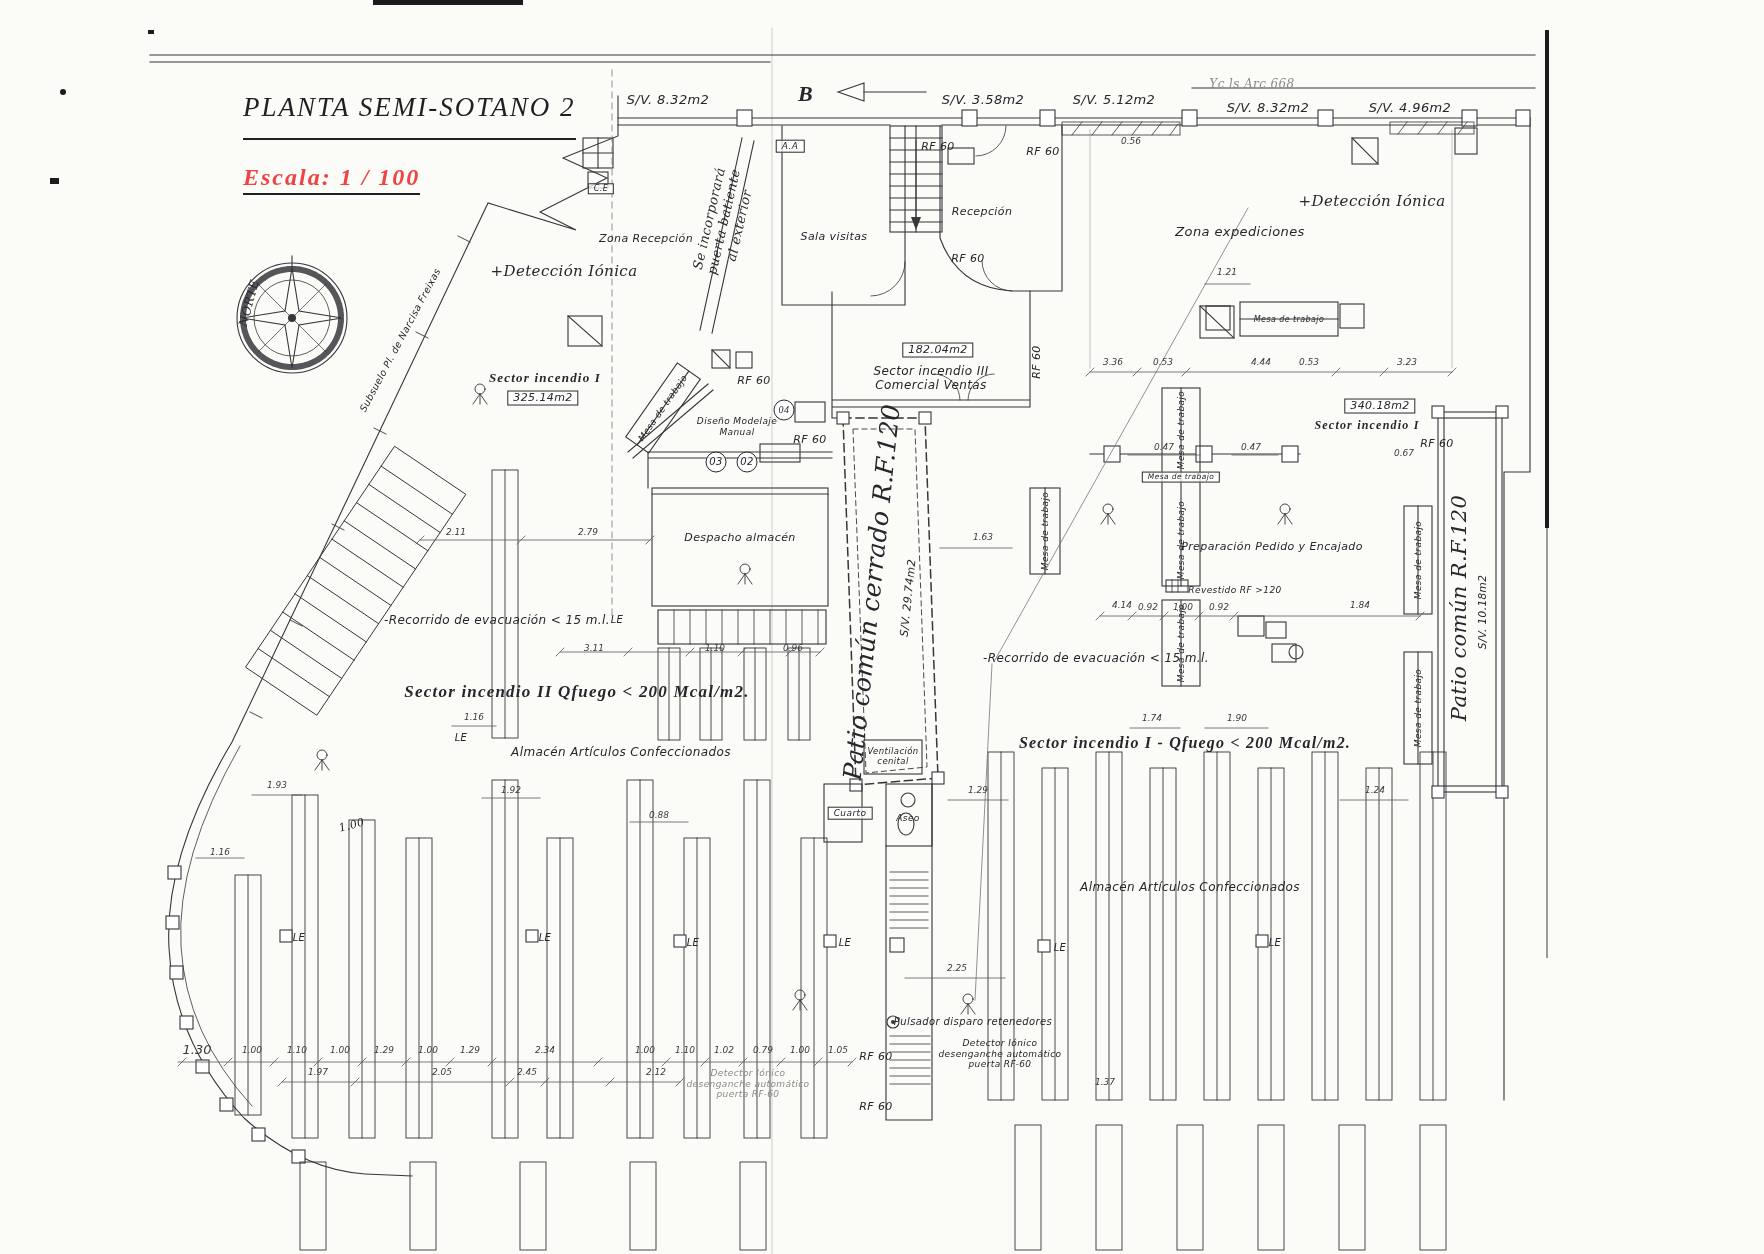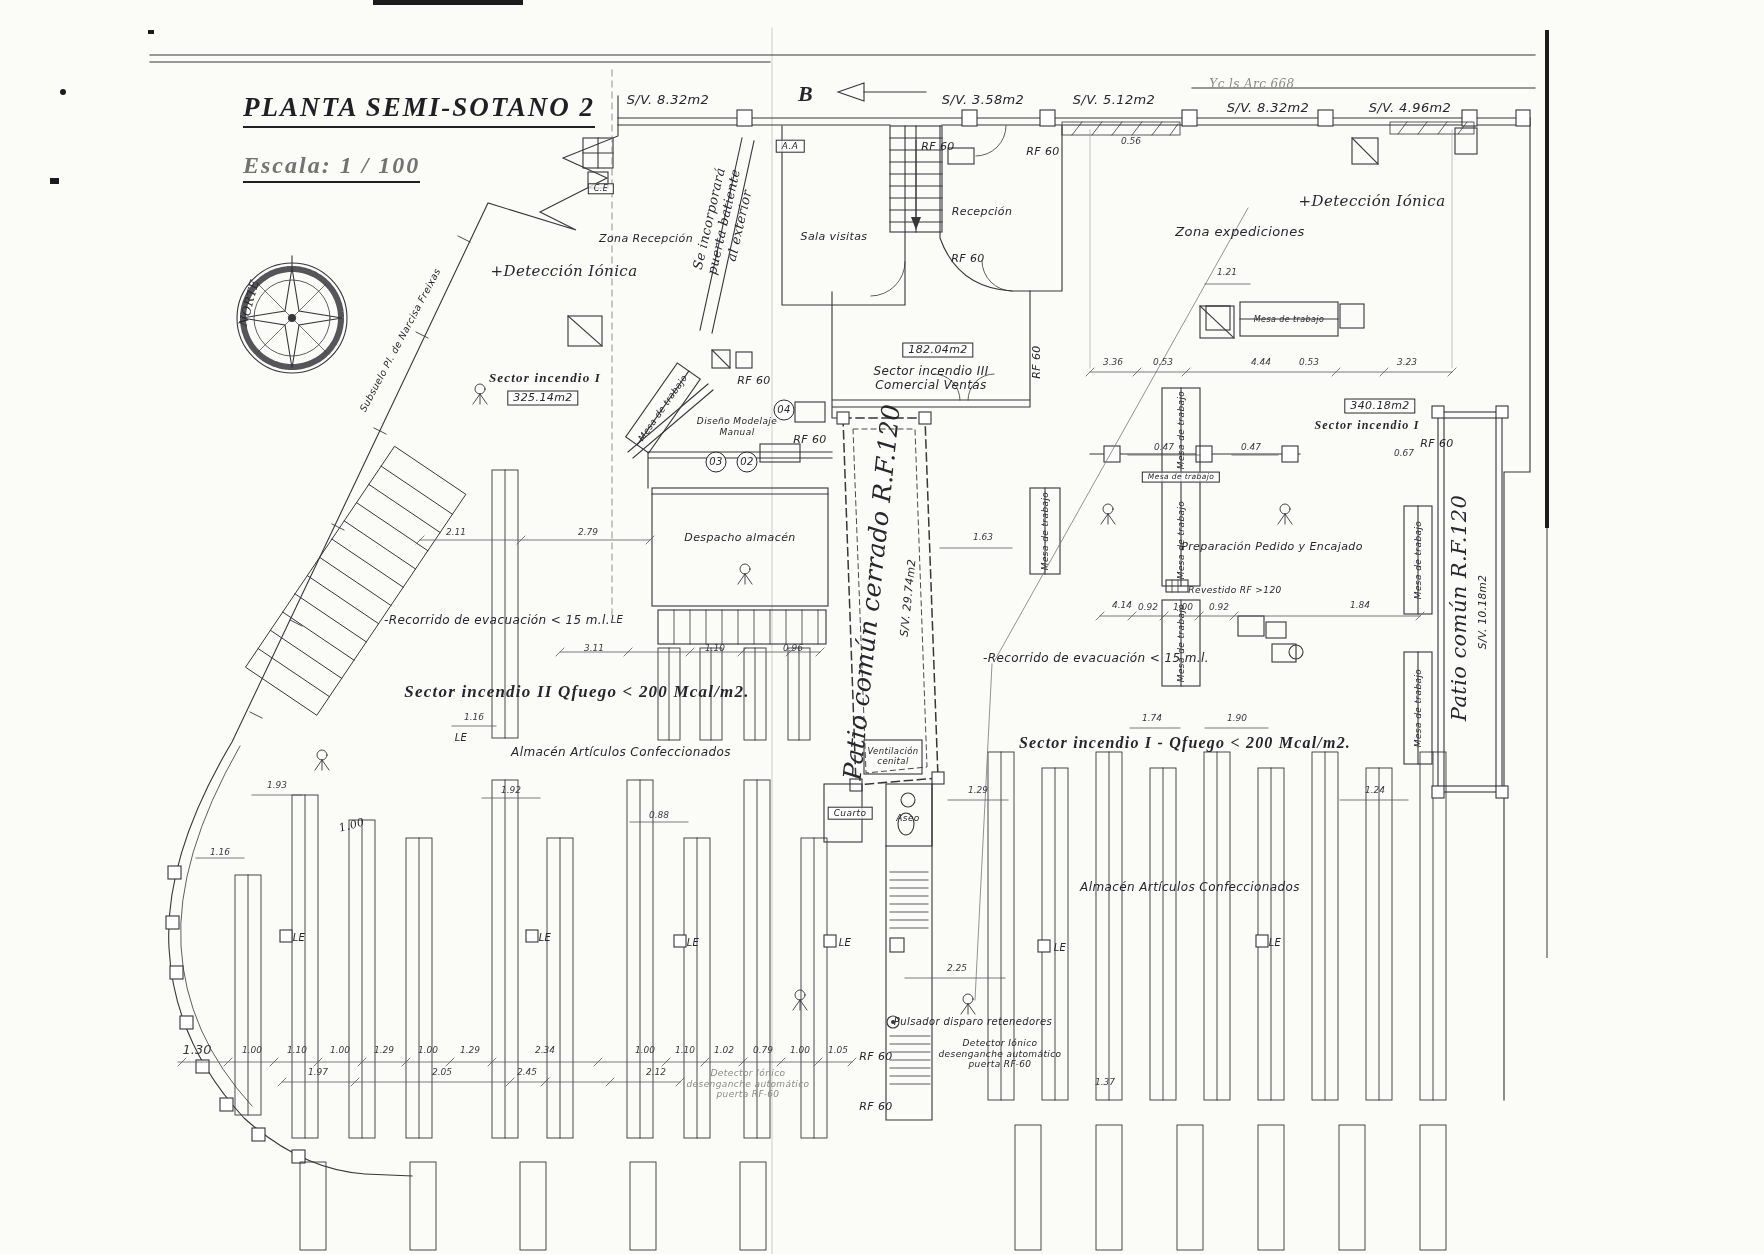--- a/index.html
+++ b/index.html
@@ -1,23 +1,23 @@
 <!DOCTYPE html>
 <html><head>
 <meta charset="utf-8">
 <style>
   html,body{margin:0;padding:0;background:#dededa;}
   .page{position:relative;width:1764px;height:1254px;background:#fbfbf8;overflow:hidden;
         font-family:"DejaVu Sans",sans-serif;color:#2b2b30;}
   svg{position:absolute;left:0;top:0;}
   .titleblock{position:absolute;left:243px;top:92px;z-index:5;}
-  .title{display:inline-block;font-family:"Liberation Serif",serif;font-style:italic;font-weight:bold;
-         font-size:27px;letter-spacing:2px;color:#1f1f24;border-bottom:2px solid #1f1f24;padding-bottom:3px;}
+  .title{display:inline-block;font-family:"Liberation Serif",serif;font-style:italic;font-weight:normal;
+         font-size:27px;letter-spacing:2px;color:#1f1f24;border-bottom:2px solid #1f1f24;padding-bottom:15px;}
   .scale{display:inline-block;margin-top:24px;font-family:"Liberation Serif",serif;font-style:italic;font-weight:bold;
-         font-size:24px;letter-spacing:2px;color:#737373;border-bottom:2px solid #1f1f24;padding-bottom:2px;}
+         font-size:24px;letter-spacing:2px;color:#ef4444;border-bottom:2px solid #1f1f24;padding-bottom:2px;}
   .labels{position:absolute;inset:0;z-index:4;}
   .lbl{position:absolute;transform:translate(-50%,-50%);white-space:pre-line;text-align:center;
        line-height:1.18;font-style:italic;letter-spacing:.4px;color:#26262c;}
   .lbl.serif{font-family:"Liberation Serif",serif;font-weight:bold;letter-spacing:1.2px;}
   .lbl.hand{font-family:"DejaVu Serif",serif;}
   .lbl.dim{font-style:italic;letter-spacing:0;color:#3a3a40;}
   .lbl.boxed{border:1px solid #2a2a2e;padding:0 5px;background:rgba(255,255,255,.75);}
   .lbl.circled{border:1.3px solid #2a2a2e;border-radius:50%;width:19px;height:19px;line-height:17px;
                padding:0;background:rgba(255,255,255,.8);}
   .lbl.faint{color:#8a8a88;}
@@ -376,21 +376,21 @@
       <div class="lbl dim" style="left: 1261px; top: 362px; font-size: 9px; transform: translate(-50%, -50%) rotate(0deg);">4.44</div>
       <div class="lbl dim" style="left: 1309px; top: 362px; font-size: 9px; transform: translate(-50%, -50%) rotate(0deg);">0.53</div>
       <div class="lbl dim" style="left: 1407px; top: 362px; font-size: 9px; transform: translate(-50%, -50%) rotate(0deg);">3.23</div>
       <div class="lbl boxed" style="left: 1380px; top: 406px; font-size: 11px; transform: translate(-50%, -50%) rotate(0deg);">340.18m2</div>
       <div class="lbl serif" style="left: 1367px; top: 425px; font-size: 12px; transform: translate(-50%, -50%) rotate(0deg);">Sector incendio I</div>
       <div class="lbl " style="left: 1437px; top: 444px; font-size: 11px; transform: translate(-50%, -50%) rotate(0deg);">RF 60</div>
       <div class="lbl dim" style="left: 1404px; top: 453px; font-size: 9px; transform: translate(-50%, -50%) rotate(0deg);">0.67</div>
       <div class="lbl " style="left: 663px; top: 408px; font-size: 9px; transform: translate(-50%, -50%) rotate(-55deg);">Mesa de trabajo</div>
       <div class="lbl " style="left: 737px; top: 427px; font-size: 9px; transform: translate(-50%, -50%) rotate(0deg);">Diseño Modelaje
 Manual</div>
-      <div class="lbl circled" style="left: 784px; top: 410px; font-size: 10px; transform: translate(-50%, -50%) rotate(0deg);">04</div>
+      <div class="lbl circled" style="left: 784px; top: 410px; font-size: 10px; transform: translate(-50%, -50%) rotate(0deg); font-family: Liberation Serif, serif;">04</div>
       <div class="lbl " style="left: 810px; top: 440px; font-size: 11px; transform: translate(-50%, -50%) rotate(0deg);">RF 60</div>
       <div class="lbl circled" style="left: 716px; top: 462px; font-size: 10px; transform: translate(-50%, -50%) rotate(0deg);">03</div>
       <div class="lbl circled" style="left: 747px; top: 462px; font-size: 10px; transform: translate(-50%, -50%) rotate(0deg);">02</div>
       <div class="lbl " style="left: 1181px; top: 430px; font-size: 9px; transform: translate(-50%, -50%) rotate(-90deg);">Mesa de trabajo</div>
       <div class="lbl dim" style="left: 1164px; top: 447px; font-size: 9px; transform: translate(-50%, -50%) rotate(0deg);">0.47</div>
       <div class="lbl dim" style="left: 1251px; top: 447px; font-size: 9px; transform: translate(-50%, -50%) rotate(0deg);">0.47</div>
       <div class="lbl boxed" style="left: 1181px; top: 477px; font-size: 7.5px; transform: translate(-50%, -50%) rotate(0deg);">Mesa de trabajo</div>
       <div class="lbl " style="left: 740px; top: 538px; font-size: 11px; transform: translate(-50%, -50%) rotate(0deg);">Despacho almacén</div>
       <div class="lbl dim" style="left: 456px; top: 532px; font-size: 9px; transform: translate(-50%, -50%) rotate(0deg);">2.11</div>
       <div class="lbl dim" style="left: 588px; top: 532px; font-size: 9px; transform: translate(-50%, -50%) rotate(0deg);">2.79</div>

